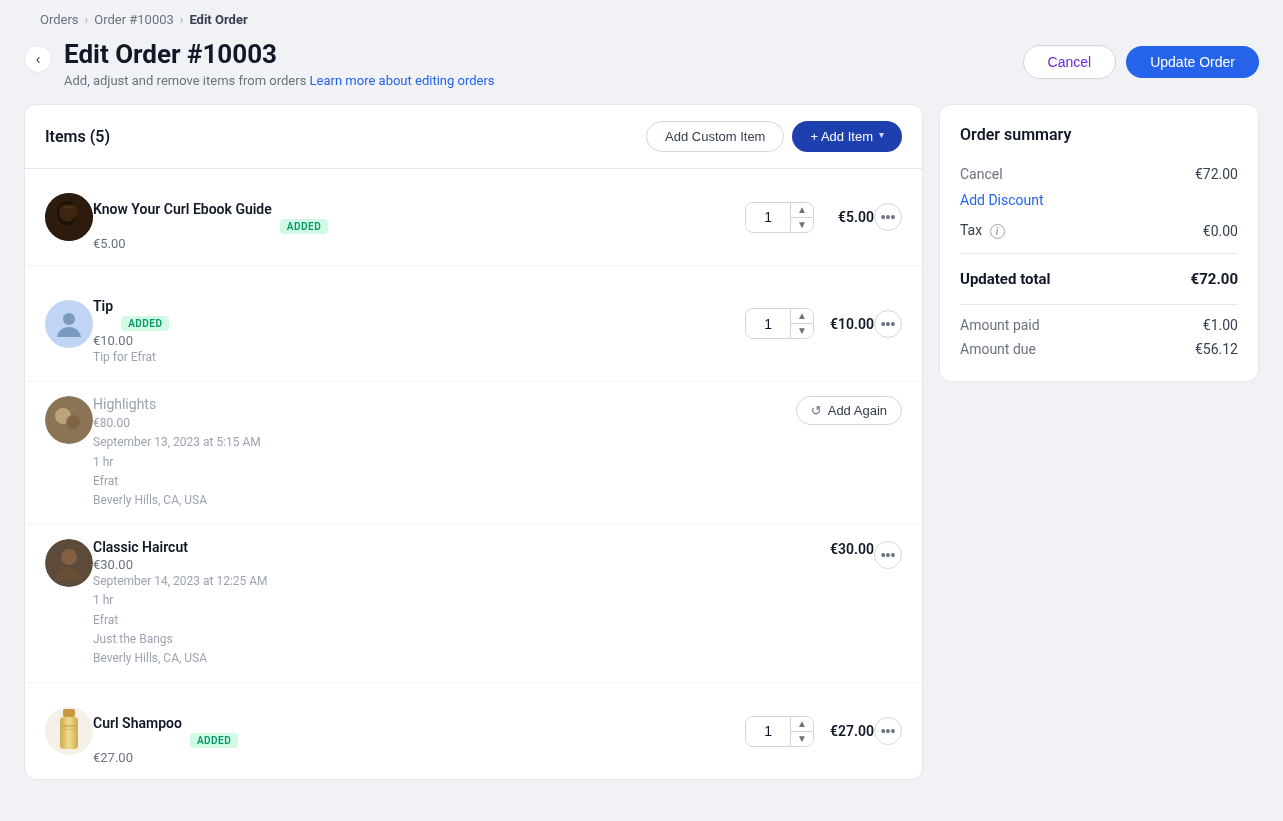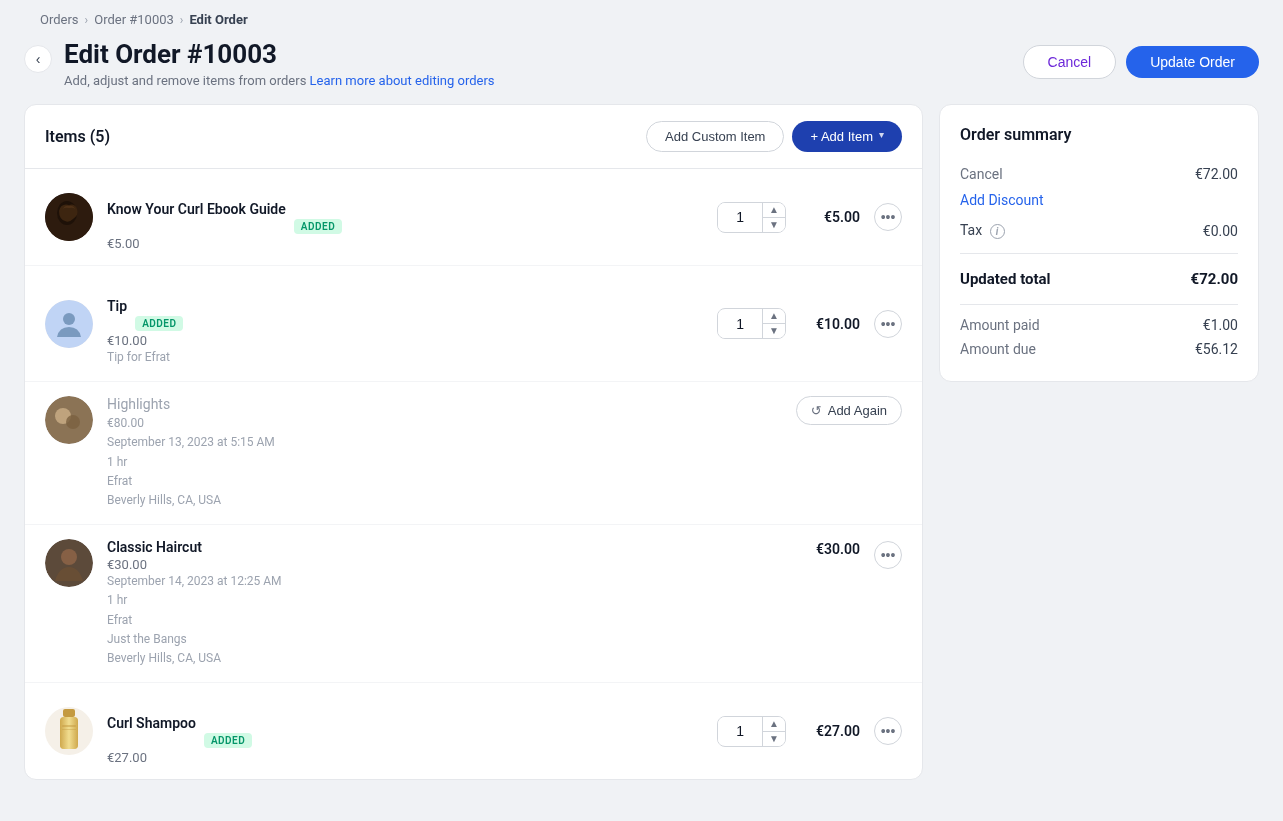--- a/index.html
+++ b/index.html
@@ -155,21 +155,20 @@
       font-size: 10px;
       opacity: 0.8;
     }
 
     
     .item-row {
       display: flex;
       align-items: center;
       padding: 14px 20px;
       border-bottom: 1px solid #f3f4f6;
-      gap: 14px;
     }
     .item-row:last-child {
       border-bottom: none;
     }
     .item-avatar {
       width: 48px;
       height: 48px;
       border-radius: 50%;
       overflow: hidden;
       flex-shrink: 0;

